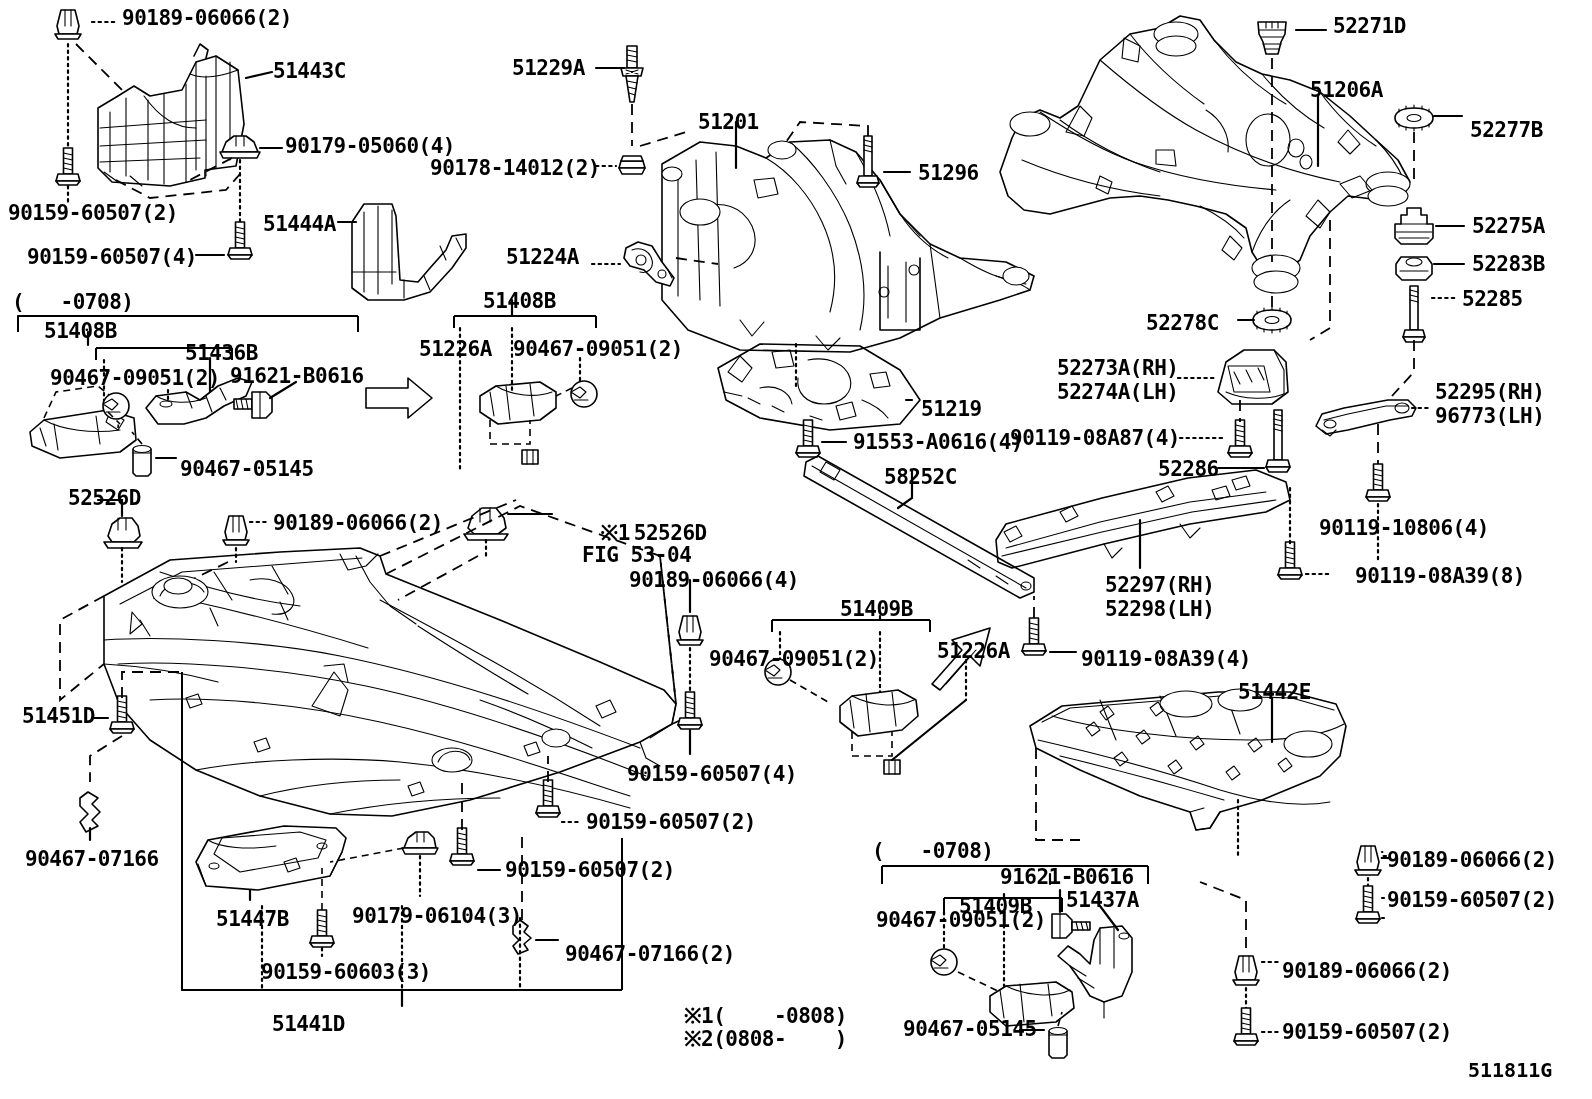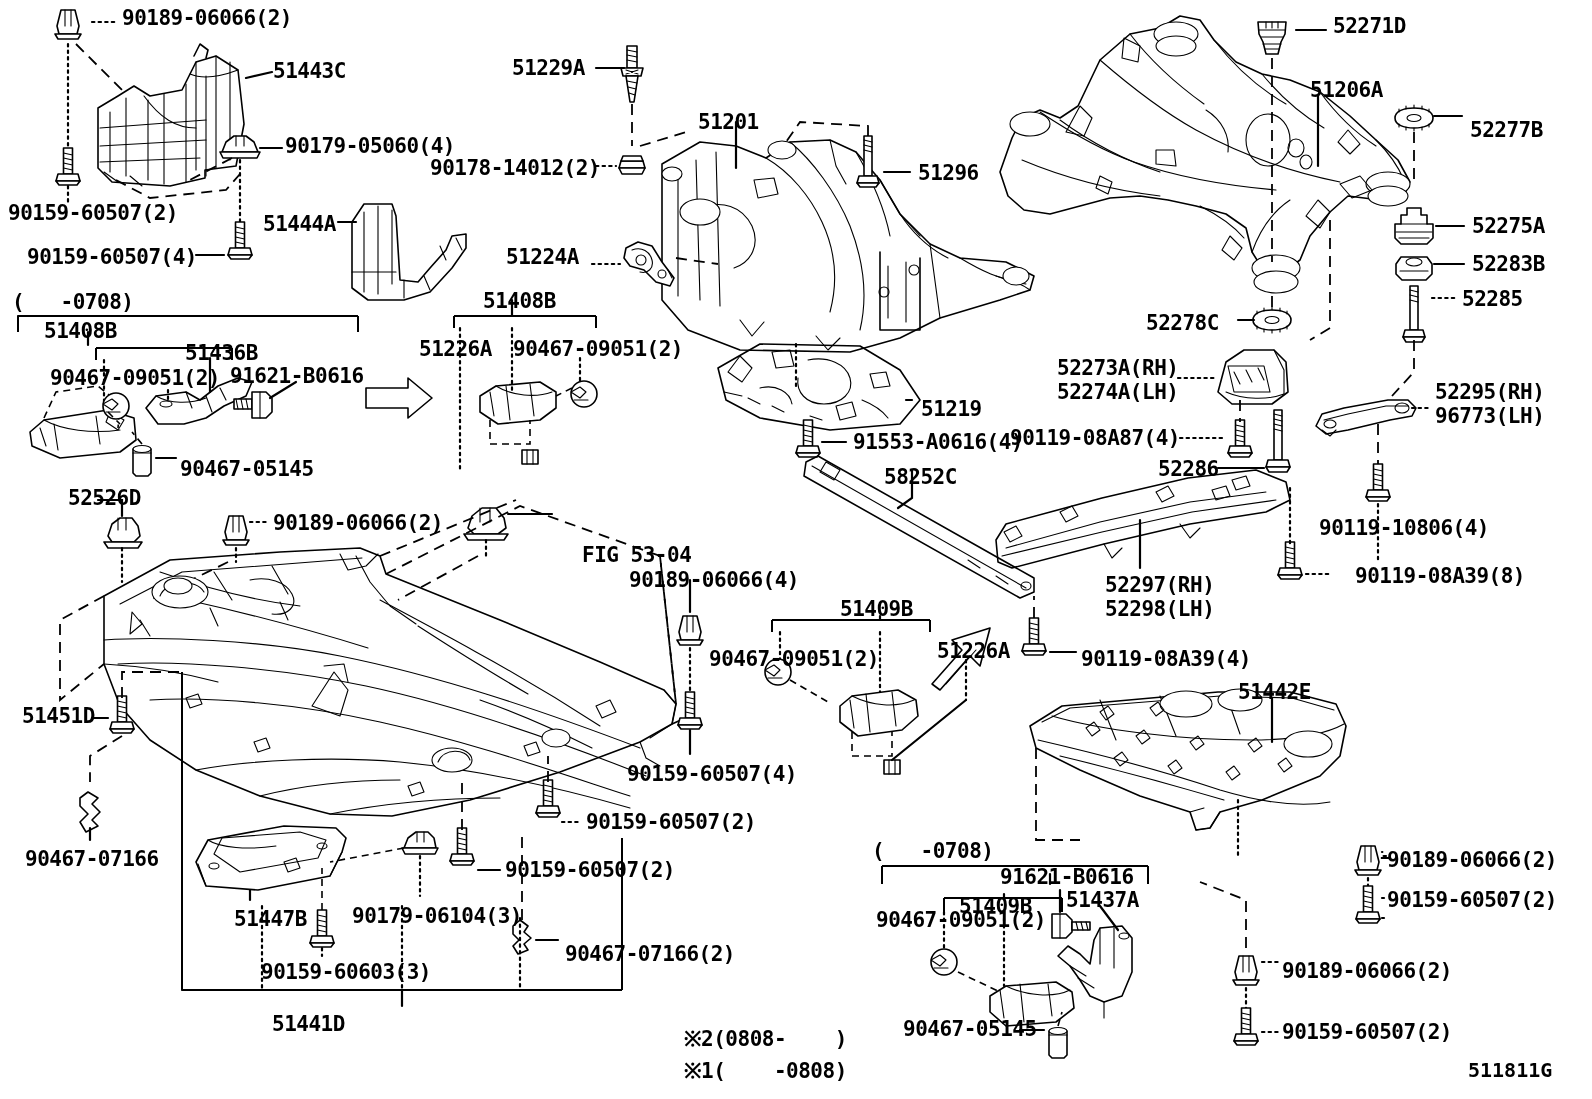--- a/index.html
+++ b/index.html
@@ -765,36 +765,39 @@
       <div class="lbl" style="left: 1081px; top: 648px;">90119-08A39(4)</div>
       <div class="lbl" style="left: 1238px; top: 681px;">51442E</div>
       <div class="lbl" style="left: 22px; top: 705px;">51451D</div>
       <div class="lbl" style="left: 627px; top: 763px;">90159-60507(4)</div>
       <div class="lbl" style="left: 25px; top: 848px;">90467-07166</div>
       <div class="lbl" style="left: 1387px; top: 849px;">90189-06066(2)</div>
       <div class="lbl" style="left: 586px; top: 811px;">90159-60507(2)</div>
       <div class="lbl" style="left: 505px; top: 859px;">90159-60507(2)</div>
       <div class="lbl" style="left: 1000px; top: 866px;">91621-B0616</div>
       <div class="lbl" style="left: 1387px; top: 889px;">90159-60507(2)</div>
-      <div class="lbl" style="left: 216px; top: 908px; margin-left: 18px;">51447B</div>
+      <div class="lbl" style="left: 216px; top: 908px;">51447B</div>
       <div class="lbl" style="left: 352px; top: 905px;">90179-06104(3)</div>
       <div class="lbl" style="left: 959px; top: 895px;">51409B</div>
       <div class="lbl" style="left: 1066px; top: 889px;">51437A</div>
       <div class="lbl" style="left: 876px; top: 909px;">90467-09051(2)</div>
       <div class="lbl" style="left: 565px; top: 943px;">90467-07166(2)</div>
       <div class="lbl" style="left: 261px; top: 961px;">90159-60603(3)</div>
       <div class="lbl" style="left: 1282px; top: 960px;">90189-06066(2)</div>
       <div class="lbl" style="left: 272px; top: 1013px;">51441D</div>
       <div class="lbl" style="left: 903px; top: 1018px;">90467-05145</div>
       <div class="lbl" style="left: 1282px; top: 1021px;">90159-60507(2)</div>
     </div>
 
+  <div class="lbl" style="left:552px;top:498px;">
+    <span>※1</span><span style="margin-left:4px;">52526D</span>
+  </div>
   <div class="lbl" style="left:582px;top:544px;">FIG 53-04</div>
 
   <div class="lbl" style="left:12px;top:291px;">(   -0708)</div>
   <div class="lbl" style="left:872px;top:840px;">(   -0708)</div>
 
-  <div class="lbl" style="left:684px;top:1060px;">※1(    -0808)</div>
+  <div class="lbl" style="left:684px;top:1005px;">※1(    -0808)</div>
   <div class="lbl" style="left:684px;top:1028px;">※2(0808-    )</div>
 
   <div class="figid" style="left:1468px;top:1058px;">511811G</div>
 
 </div>
 
 </body></html>

